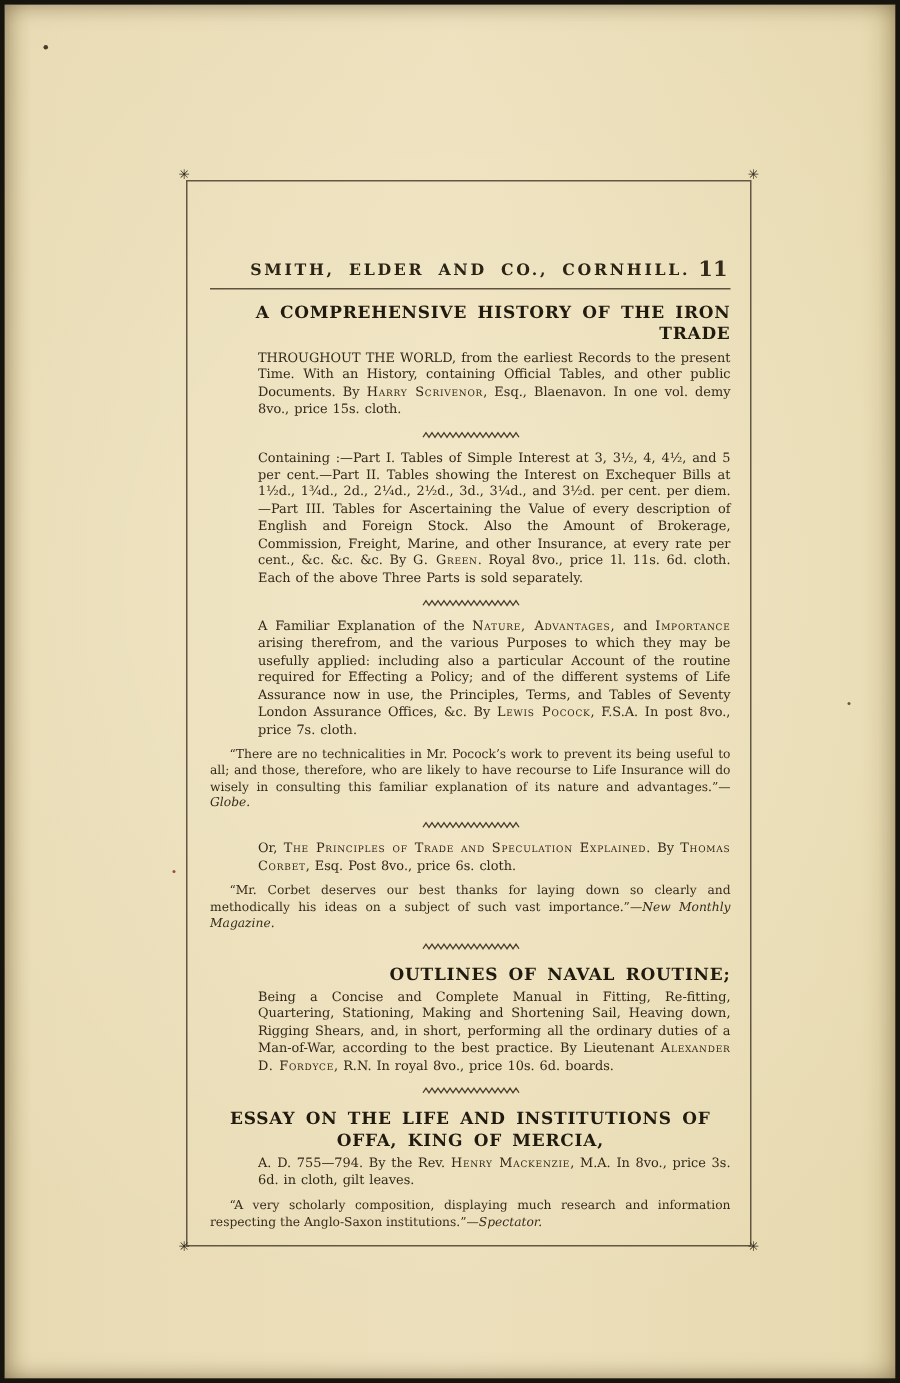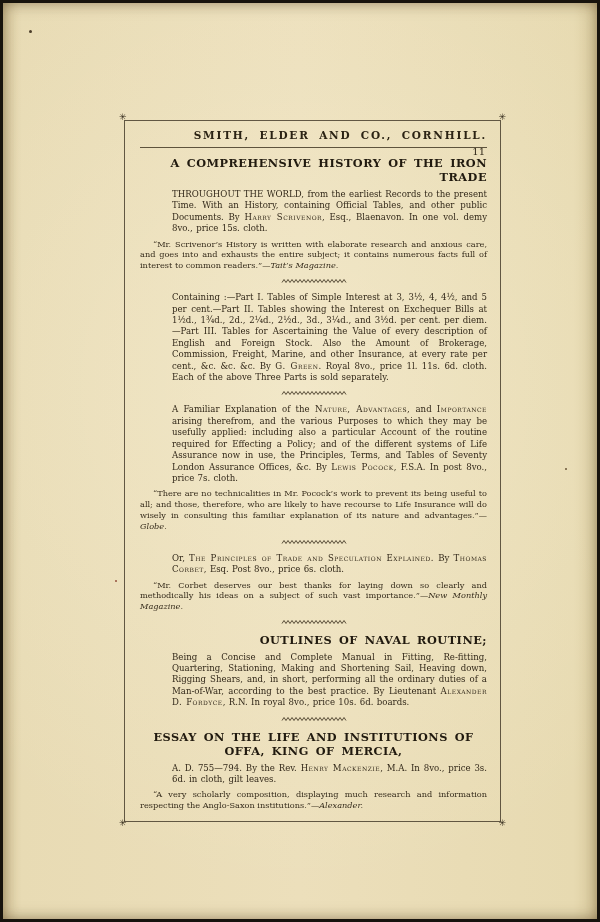--- a/index.html
+++ b/index.html
@@ -28,27 +28,27 @@
   .corner{
     position:absolute;
     font-family:"DejaVu Sans", sans-serif;
     font-size:9px;line-height:9px;color:#352c1d;
   }
   .c-tl{left:-6px;top:-8px;}
   .c-tr{right:-6px;top:-8px;}
   .c-bl{left:-6px;bottom:-7px;}
   .c-br{right:-6px;bottom:-7px;}
   .running-header{
-    position:relative;text-align:right;
+    position:relative;text-align:center;
     font-weight:bold;font-size:10.5px;line-height:15px;
-    letter-spacing:1.8px;word-spacing:4px;color:#2b2314;
+    letter-spacing:1.8px;word-spacing:4px;color:#2b2314;margin-top:45px;
   }
   .page-number{
-    position:absolute;right:2px;top:16px;
-    font-weight:normal;letter-spacing:0;word-spacing:0;font-size:10px;color:#332a1a;
+    position:absolute;right:2px;top:0;
+    font-weight:bold;letter-spacing:0;word-spacing:0;font-size:14px;color:#332a1a;
   }
   .header-rule{border:none;border-top:1px solid rgba(68,57,38,.85);margin:4px 0 0;}
   .listing{margin-top:8px;}
   .listing-title{
     margin:0 0 4px;
     font-size:11.3px;line-height:1.28;
     font-weight:bold;letter-spacing:.5px;word-spacing:2.5px;
     color:#211a0f;text-align:right;
   }
   .listing-title.center{text-align:center;}
@@ -89,21 +89,20 @@
     <div class="running-header">
       <span>SMITH, ELDER AND CO., CORNHILL.</span>
       <span class="page-number">11</span>
     </div>
     <hr class="header-rule">
 
     <div id="sections">
   <section class="listing">
     <h2 class="listing-title">A COMPREHENSIVE HISTORY OF THE IRON TRADE</h2>
   <p class="body"><span class="plain">THROUGHOUT THE WORLD, from the earliest Records to the present Time. With an History, containing Official Tables, and other public Documents. By </span><span class="sc">Harry Scrivenor</span><span class="plain">, Esq., Blaenavon. In one vol. demy 8vo., price 15s. cloth.</span></p>
-          <p class="quote"><span class="plain">“Mr. Scrivenor’s History is written with elaborate research and anxious care, and goes into and exhausts the entire subject; it contains numerous facts full of interest to common readers.”—</span><span class="it">Tait’s Magazine.</span></p>
         </section>
 
   <div class="divider">
     <svg width="66" height="6" viewBox="0 0 66 6" aria-hidden="true">
       <path d="M1 4.5 L3 1.5 5 4.5 7 1.5 9 4.5 11 1.5 13 4.5 15 1.5 17 4.5 19 1.5 21 4.5 23 1.5 25 4.5 27 1.5 29 4.5 31 1.5 33 4.5 35 1.5 37 4.5 39 1.5 41 4.5 43 1.5 45 4.5 47 1.5 49 4.5 51 1.5 53 4.5 55 1.5 57 4.5 59 1.5 61 4.5 63 1.5 65 4.5" fill="none" stroke="#473c29" stroke-width="0.9"></path>
     </svg>
   </div>
 
   <section class="listing">
   <p class="body"><span class="plain">Containing :—Part I. Tables of Simple Interest at 3, 3½, 4, 4½, and 5 per cent.—Part II. Tables showing the Interest on Exchequer Bills at 1½d., 1¾d., 2d., 2¼d., 2½d., 3d., 3¼d., and 3½d. per cent. per diem.—Part III. Tables for Ascertaining the Value of every description of English and Foreign Stock. Also the Amount of Brokerage, Commission, Freight, Marine, and other Insurance, at every rate per cent., &amp;c. &amp;c. &amp;c. By </span><span class="sc">G. Green</span><span class="plain">. Royal 8vo., price 1l. 11s. 6d. cloth. Each of the above Three Parts is sold separately.</span></p>
@@ -144,17 +143,17 @@
 
   <div class="divider">
     <svg width="66" height="6" viewBox="0 0 66 6" aria-hidden="true">
       <path d="M1 4.5 L3 1.5 5 4.5 7 1.5 9 4.5 11 1.5 13 4.5 15 1.5 17 4.5 19 1.5 21 4.5 23 1.5 25 4.5 27 1.5 29 4.5 31 1.5 33 4.5 35 1.5 37 4.5 39 1.5 41 4.5 43 1.5 45 4.5 47 1.5 49 4.5 51 1.5 53 4.5 55 1.5 57 4.5 59 1.5 61 4.5 63 1.5 65 4.5" fill="none" stroke="#473c29" stroke-width="0.9"></path>
     </svg>
   </div>
 
   <section class="listing">
     <h2 class="listing-title center">ESSAY ON THE LIFE AND INSTITUTIONS OF OFFA, KING OF MERCIA,</h2>
   <p class="body"><span class="plain">A. D. 755—794. By the Rev. </span><span class="sc">Henry Mackenzie</span><span class="plain">, M.A. In 8vo., price 3s. 6d. in cloth, gilt leaves.</span></p>
-          <p class="quote"><span class="plain">“A very scholarly composition, displaying much research and information respecting the Anglo-Saxon institutions.”—</span><span class="it">Alexander.</span></p>
+          <p class="quote"><span class="plain">“A very scholarly composition, displaying much research and information respecting the Anglo-Saxon institutions.”—</span><span class="it">Spectator.</span></p>
         </section>
 </div>
   </div>
 </div>
 
 </body></html>

